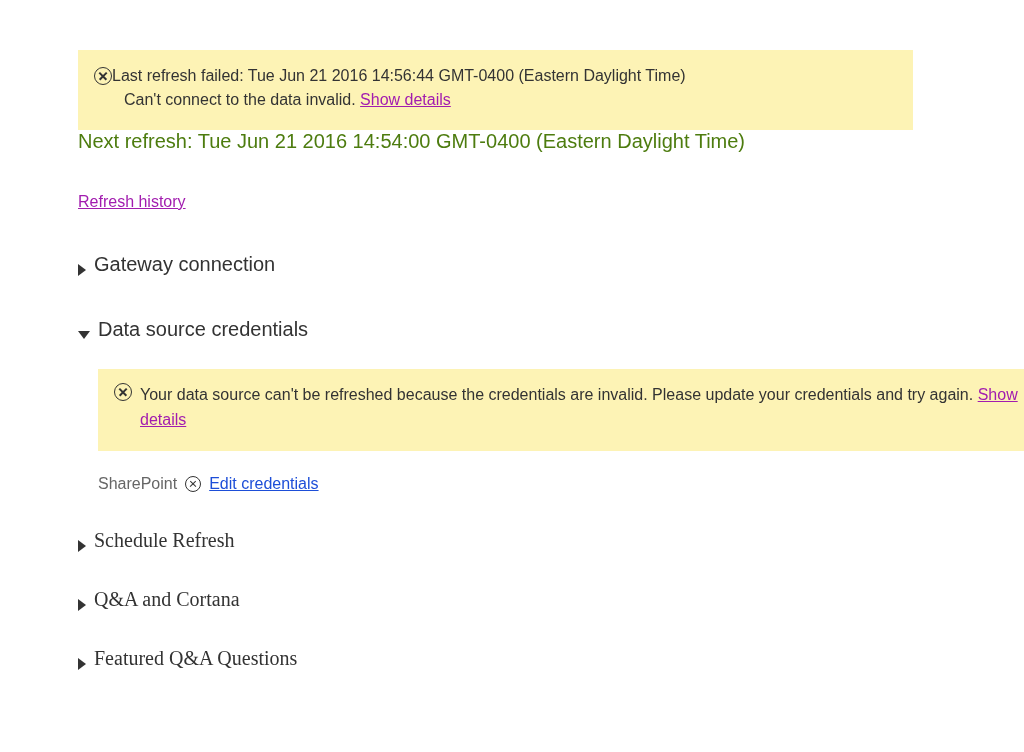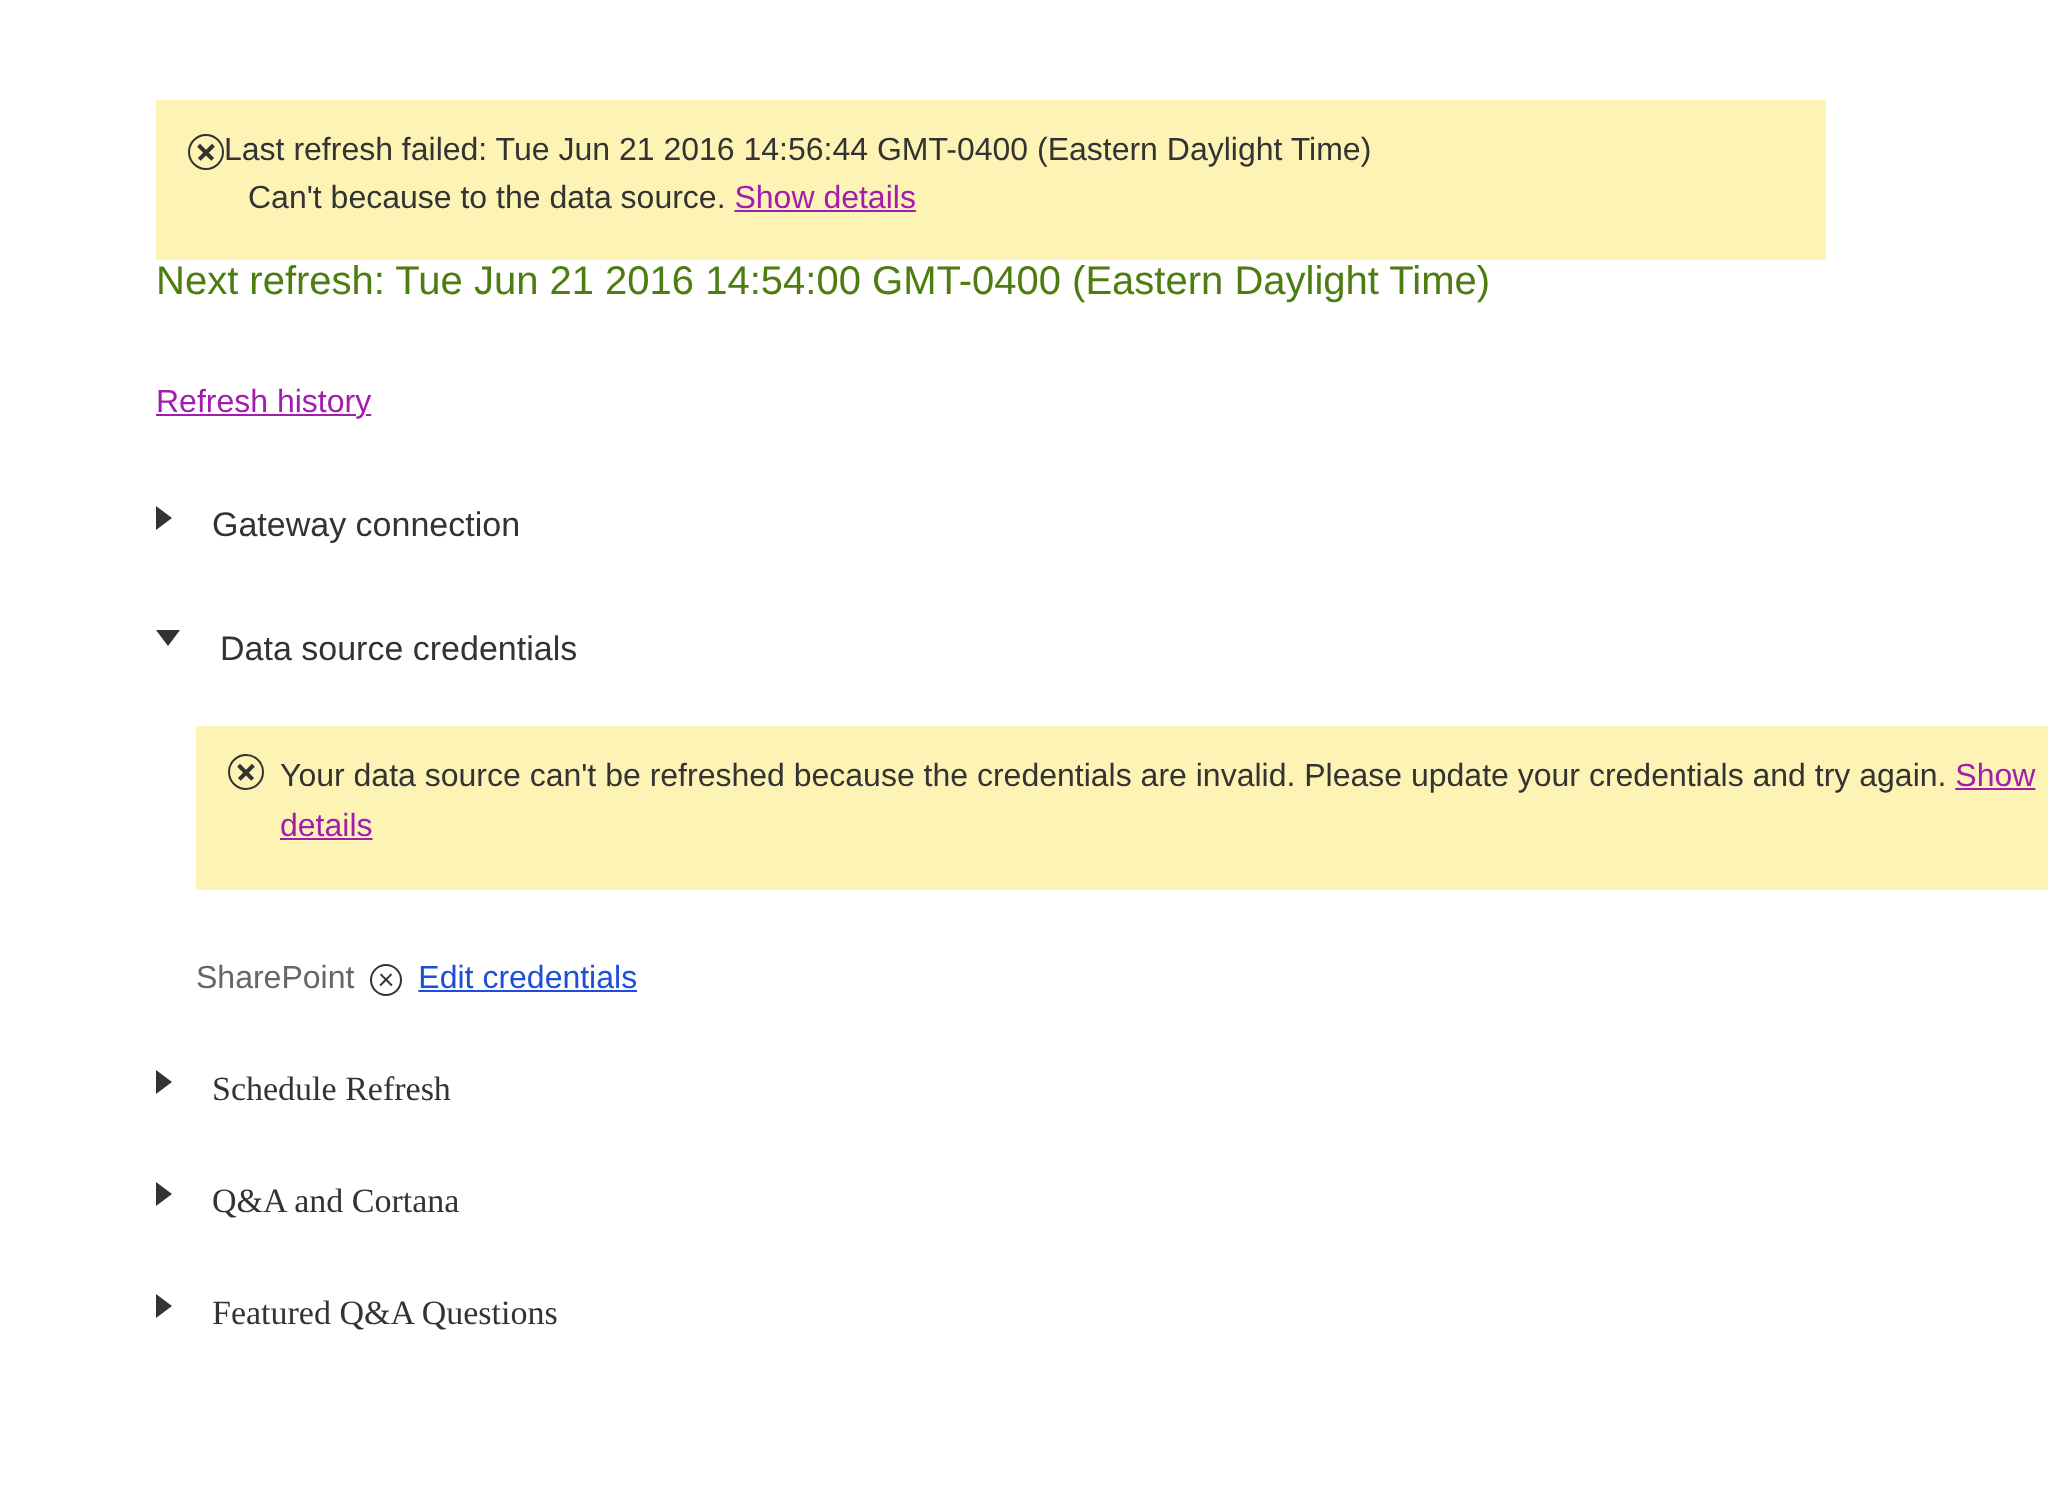--- a/index.html
+++ b/index.html
@@ -65,23 +65,23 @@
   .next-refresh {
     color: #4d7c0f;
     font-size: 20px;
   }
   .refresh-history {
     margin-top: 40px;
     display: inline-block;
   }
   .section-header {
     display: flex;
-    align-items: flex-start;
-    gap: 20px;
-    font-size: 17px;
+    align-items: flex-end;
+    gap: 8px;
+    font-size: 20px;
     color: #333;
     margin-top: 42px;
     cursor: pointer;
     font-weight: 400;
   }
   .section-header-tight { margin-top: 36px; font-family: Liberation Serif, serif; }
   .caret {
     width: 0;
     height: 0;
     display: inline-block;
@@ -100,21 +100,21 @@
   .credentials-banner {
     margin-top: 28px;
   }
   .cred-body {
     display: flex;
     align-items: flex-start;
     gap: 8px;
   }
   .cred-text { line-height: 1.55; }
   .source-row {
-    margin-top: 36px;
+    margin-top: 24px;
     margin-left: 20px;
     display: flex;
     align-items: center;
     gap: 8px;
     color: #666;
     font-size: 16px;
   }
   .source-row .error-icon {
     width: 16px;
     height: 16px;
@@ -127,21 +127,21 @@
 <body>
 
 <div class="page">
 
   <div class="banner">
     <div class="banner-line1">
       <span class="error-icon"></span>
       <span>Last refresh failed: Tue Jun 21 2016 14:56:44 GMT-0400 (Eastern Daylight Time)</span>
     </div>
     <div class="banner-line2">
-      <span>Can't because to the data source. </span><span class="link">Show details</span>
+      <span>Can't connect to the data invalid. </span><span class="link">Show details</span>
     </div>
   </div>
 
   <div class="next-refresh">Next refresh: Tue Jun 21 2016 14:54:00 GMT-0400 (Eastern Daylight Time)</div>
 
   <a class="link refresh-history">Refresh history</a>
 
   <div class="section-header">
     <span class="caret caret-right"></span>
     <span>Gateway connection</span>

